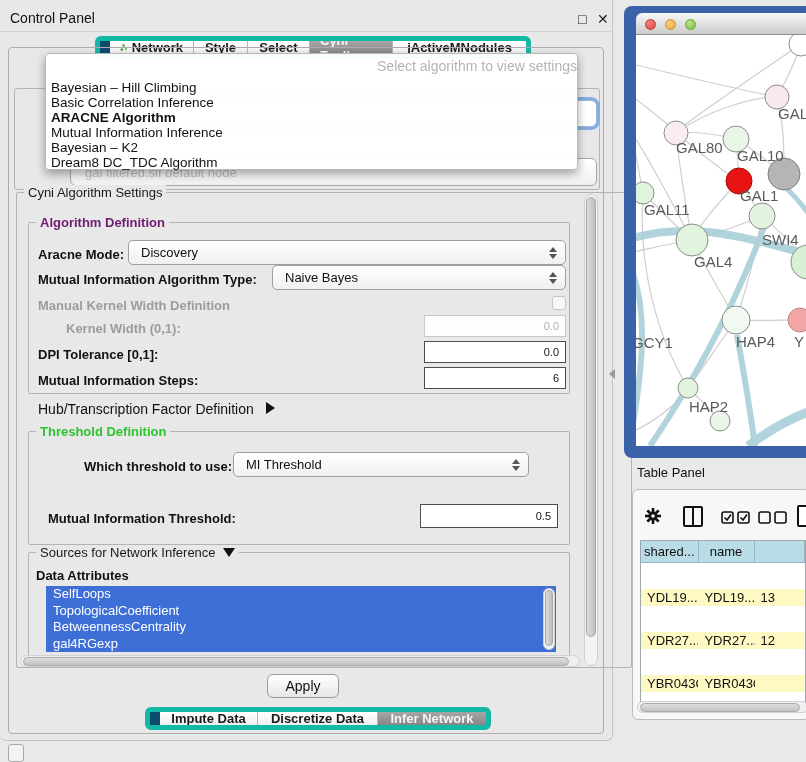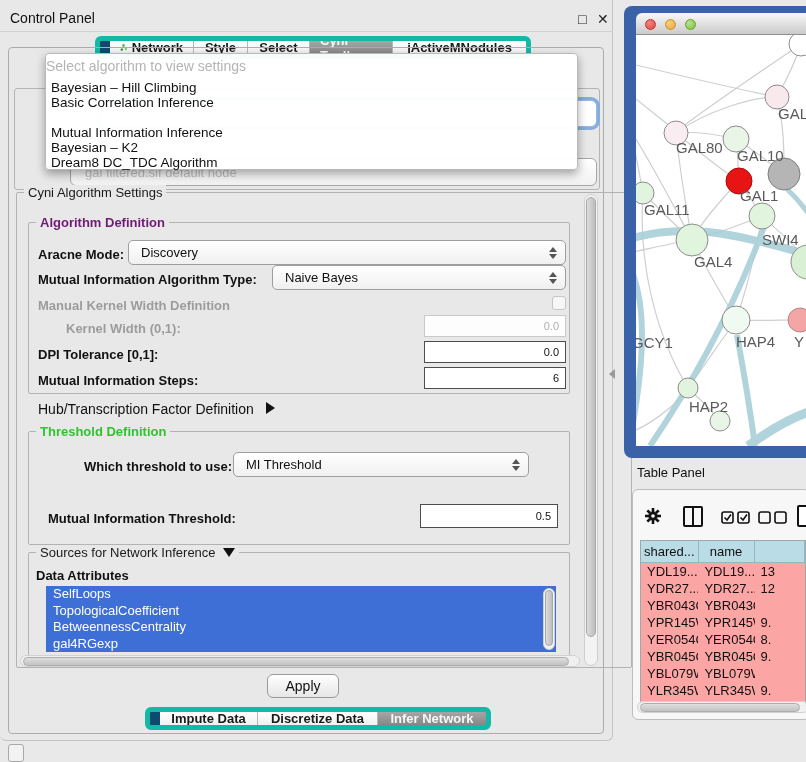--- a/index.html
+++ b/index.html
@@ -27,21 +27,21 @@
   .ghost-group { left:14px; top:88px; width:586px; height:102px; border:1px solid #B4B4B4; border-radius:3px; }
   .ghost-combo1 { left:100px; top:100px; width:497px; height:27px; border-radius:6px; background:#FFF;
     border:1px solid #98B8E0; box-shadow:0 0 0 3px #85AEDC; }
   .ghost-combo2 { left:70px; top:158px; width:527px; height:28px; border-radius:6px;
     background:linear-gradient(#FFF,#F1F1F1); border:1px solid #A6A6A6;
     font-size:13px; color:#BFBFBF; display:flex; align-items:center; padding-left:14px; }
 
   
   .popup { left:45px; top:53px; width:533px; height:117px; background:rgba(255,255,255,0.97);
     border:1px solid #B9B9B9; border-radius:4px; box-shadow:0 4px 10px rgba(0,0,0,0.35); }
-  .popup-placeholder { left:0; top:4px; width:100%; text-align:left; font-size:14px; color:#B4B4B4; }
+  .popup-placeholder { left:0; top:4px; width:100%; text-align:right; font-size:14px; color:#B4B4B4; }
   .popup-item { left:5px; width:520px; height:15px; font-size:13.5px; color:#111; line-height:15px; white-space:nowrap; }
   .popup-item.bold { font-weight:bold; }
 
   
   .groupbox { border:1px solid #B3B3B3; border-radius:2px; }
   .gtitle { position:absolute; top:-8px; left:7px; background:#E8E8E8; padding:0 4px; font-size:13px; color:#1A1A1A; white-space:nowrap; }
   .t-blue { color:#701a75; font-weight:bold; }
   .t-green { color:#2FC32F; font-weight:bold; }
 
   .blab { font-size:13px; font-weight:bold; color:#111; white-space:nowrap; }
@@ -80,21 +80,21 @@
     border-bottom:1px solid #8E8E8E; border-radius:6px 0 0 0; }
   .tl { position:absolute; top:6px; width:11px; height:11px; border-radius:50%; }
   #net-canvas { left:636px; top:35px; width:170px; height:411px; background:#FFF; overflow:hidden; }
 
   
   .tp-label { left:637px; top:465px; font-size:13px; color:#111; }
   #tp-card { left:632px; top:489px; width:178px; height:231px; background:#F7F7F7; border:1px solid #BDBDBD; border-radius:6px; }
   .tp-table { left:640px; top:540px; width:166px; height:166px; overflow:hidden; background:#FFF; border:1px solid #9FA8AC; }
   .tp-hrow { display:flex; height:22px; background:#BADCE6; border-bottom:1px solid #93B9C5; }
   .tp-hcell { font-size:13px; color:#111; display:flex; align-items:center; justify-content:center; border-right:1px solid #93B9C5; }
-  .tp-row { display:flex; height:17px; background:#fca5a5; }
+  .tp-row { display:flex; height:17px; background:#fef9c3;margin-top:26px; }
   .tp-cell { font-size:13px; color:#111; display:flex; align-items:center; padding-left:6px; white-space:nowrap; overflow:hidden; }
   .c1 { width:80px; } .c2 { width:78px; } .c3 { width:70px; }
 
   .ticon { position:absolute; }
 </style>
 </head>
 <body>
 
 <div id="app">
 
@@ -134,20 +134,21 @@
     <div class="abs ghost-group"></div>
     <div class="abs ghost-combo1"></div>
     <div class="abs ghost-combo2">
       <span>gal filtered.sif default node</span>
     </div>
 
     <div class="abs popup">
       <div class="abs popup-placeholder">Select algorithm to view settings</div>
       <div class="abs popup-item" style="top:26px;">Bayesian – Hill Climbing</div>
       <div class="abs popup-item" style="top:41px;">Basic Correlation Inference</div>
+      <div class="abs popup-item bold" style="top:56px;">ARACNE Algorithm</div>
       <div class="abs popup-item" style="top:71px;">Mutual Information Inference</div>
       <div class="abs popup-item" style="top:86px;">Bayesian – K2</div>
       <div class="abs popup-item" style="top:101px;">Dream8 DC_TDC Algorithm</div>
     </div>
 
     <div class="abs groupbox" style="left:16px; top:192px; width:616px; height:476px;">
       <span class="gtitle">Cyni Algorithm Settings</span>
     </div>
 
     <div class="abs vscroll" style="left:584px; top:194px; width:14px; height:472px;">

